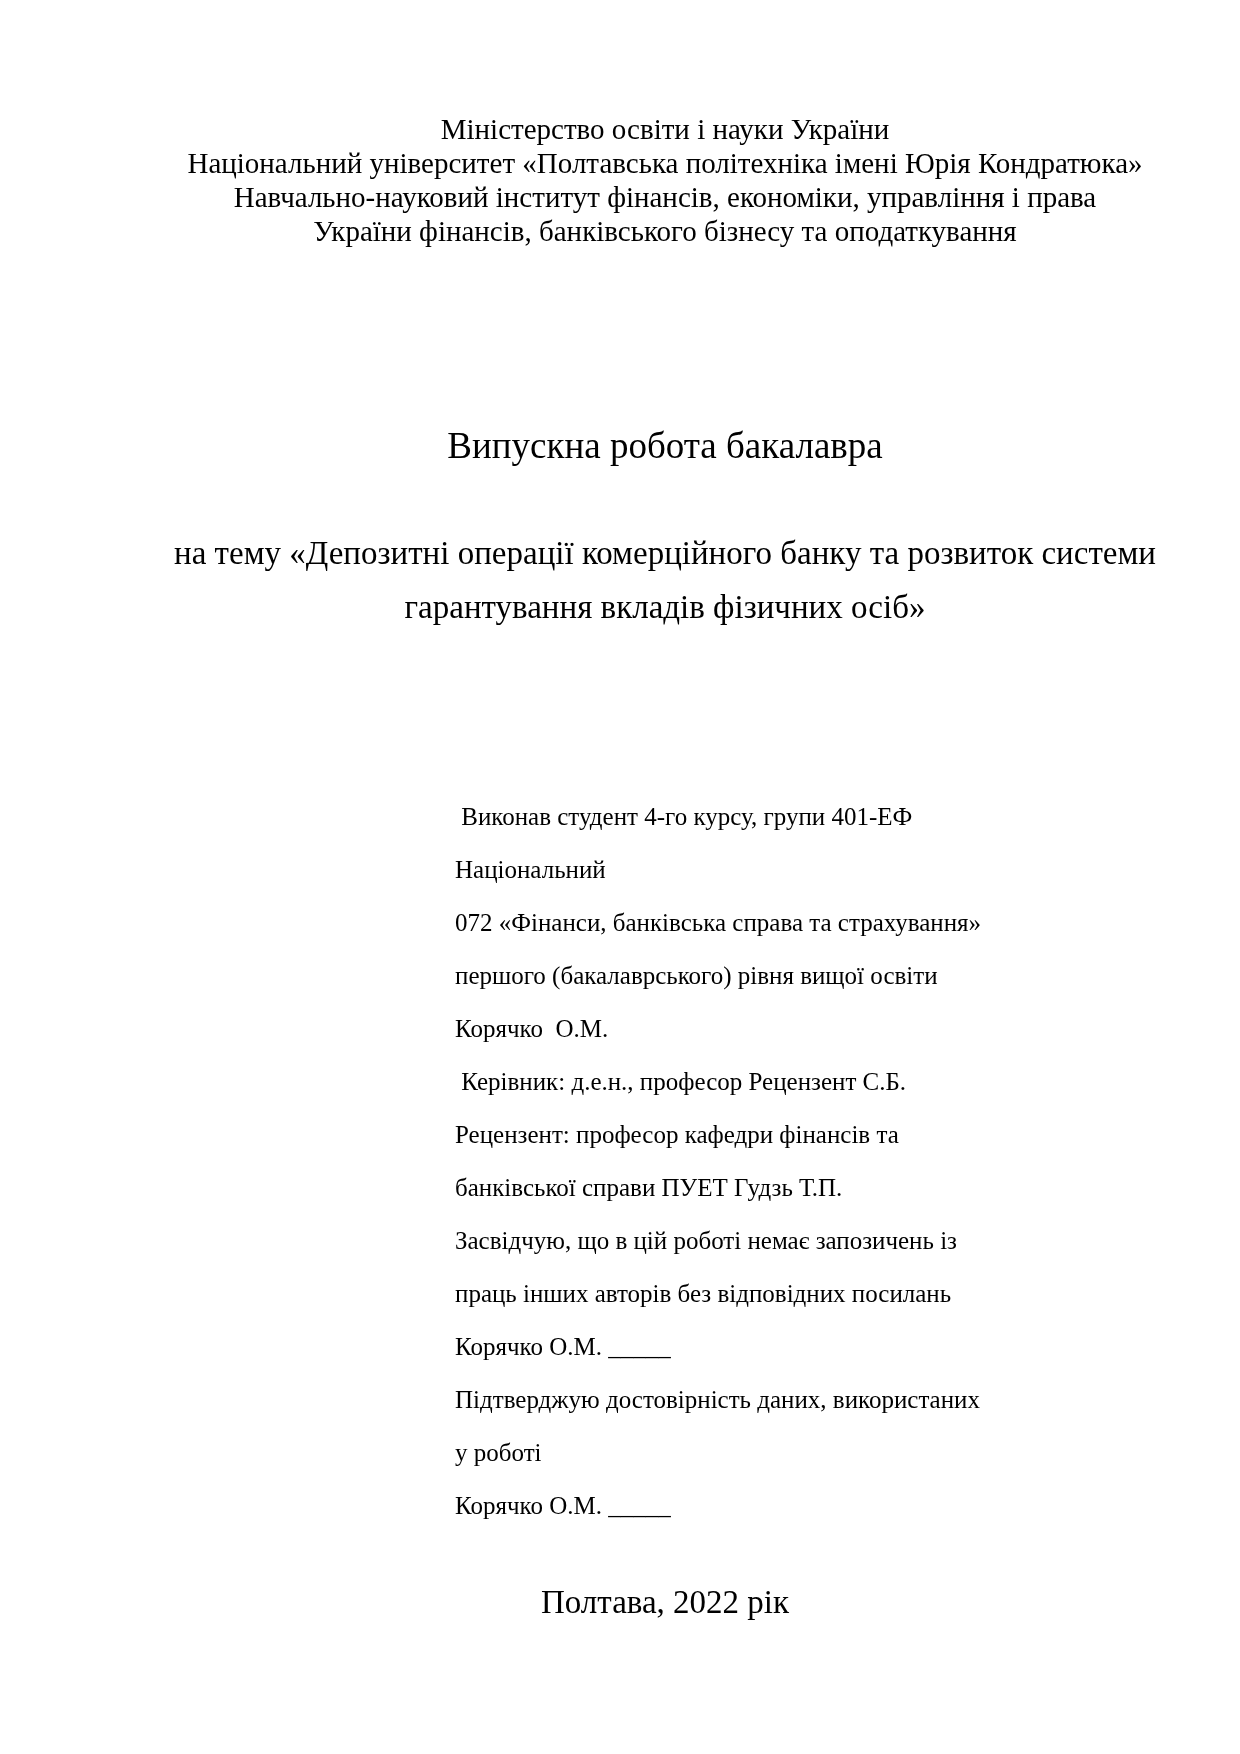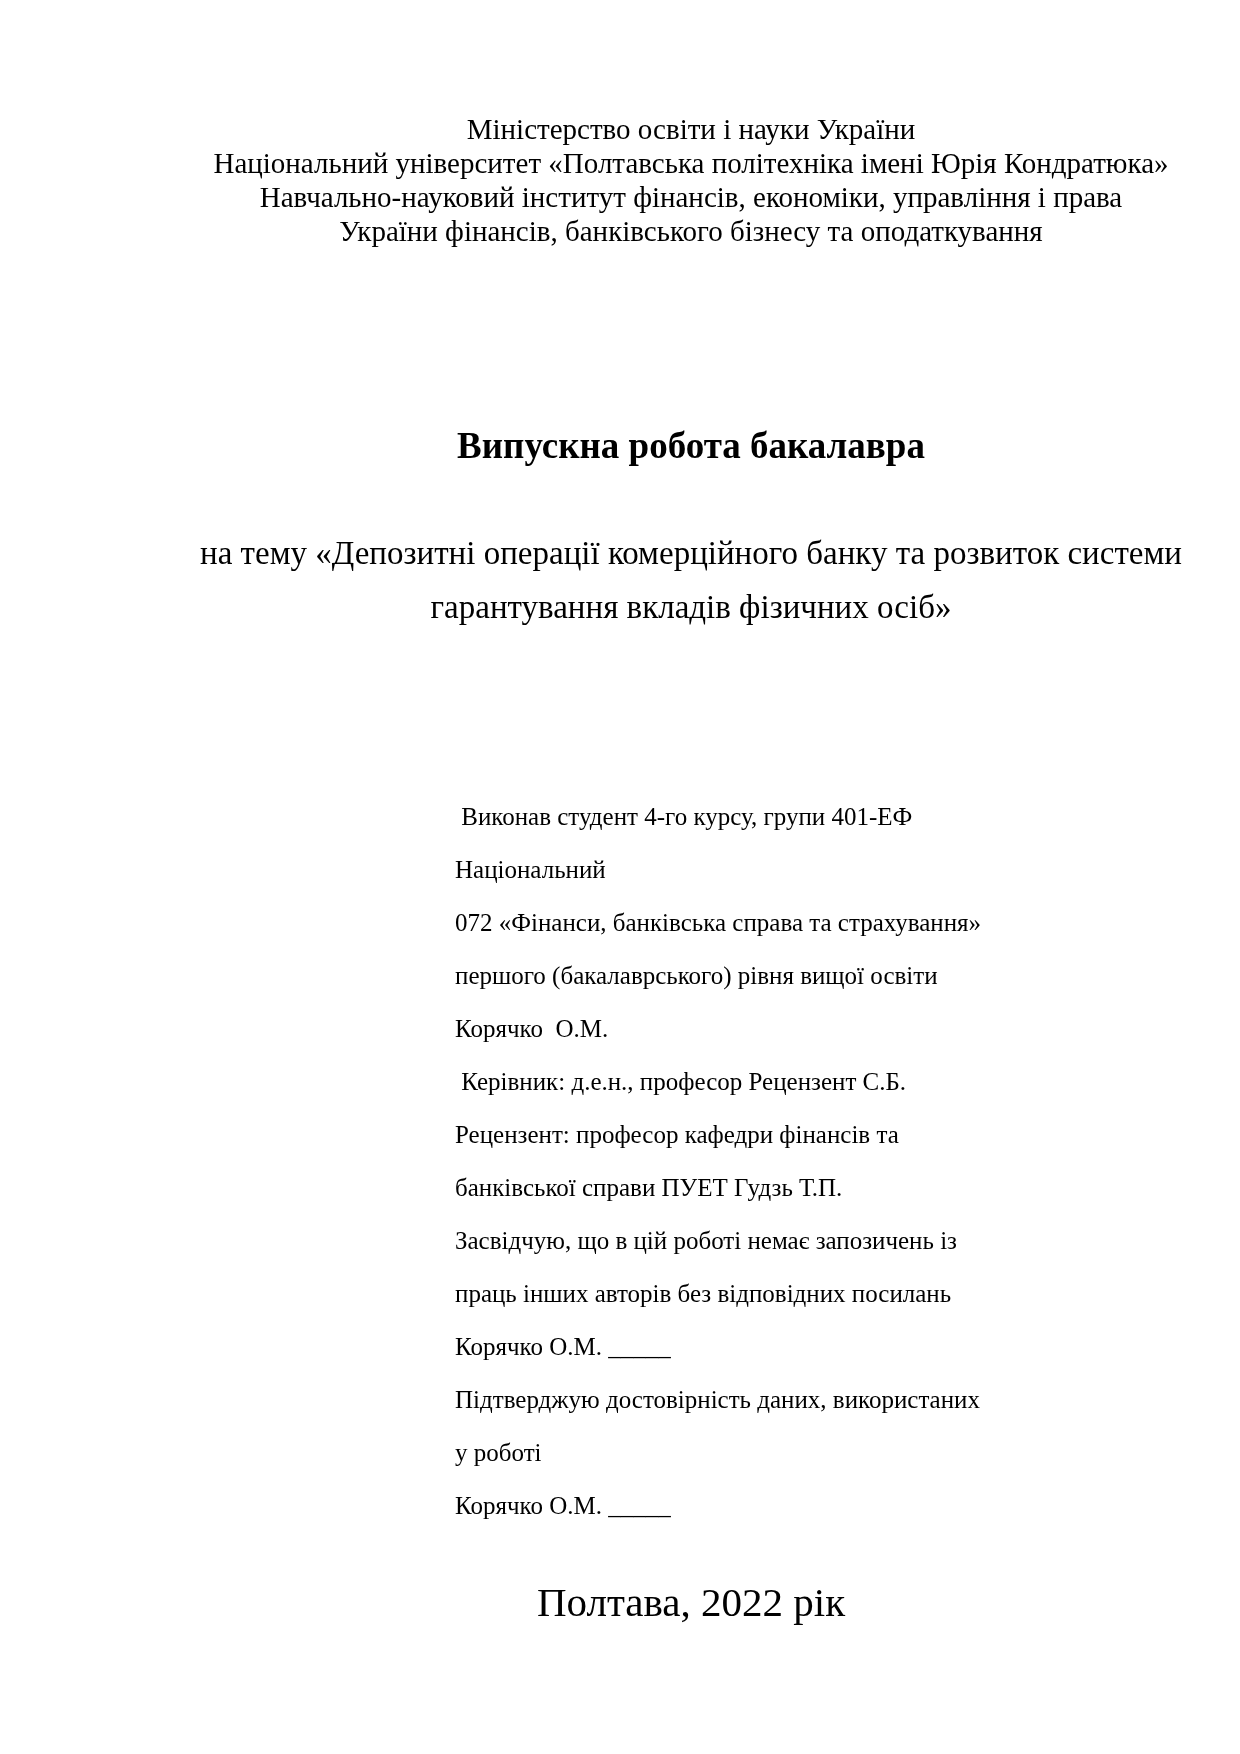--- a/index.html
+++ b/index.html
@@ -12,38 +12,38 @@
     width: 1240px;
     height: 1754px;
     background: #ffffff;
     color: #000000;
     font-family: "Liberation Serif", "DejaVu Serif", serif;
     overflow: hidden;
   }
   
   .col {
     position: absolute;
-    left: 189px;
+    left: 163px;
     width: 1004px;
   }
   .header-block {
     top: 112px;
     text-align: center;
     font-size: 29px;
     line-height: 34px;
   }
   .header-block .line {
     white-space: nowrap;
   }
   .title-block {
     top: 424px;
     text-align: center;
     font-size: 37px;
     line-height: 44px;
-    font-weight: bold;
+    font-weight: normal;
     white-space: nowrap;
   }
   .topic-block {
     top: 526px;
     text-align: center;
     font-size: 33px;
     line-height: 54px;
     font-weight: normal;
   }
   .topic-block .line {
@@ -56,21 +56,21 @@
     text-align: left;
     font-size: 25px;
     line-height: 53px;
   }
   .details-block .line {
     white-space: pre;
   }
   .footer-block {
     top: 1582px;
     text-align: center;
-    font-size: 41px;
+    font-size: 33px;
     line-height: 40px;
     white-space: nowrap;
   }
 </style>
 </head>
 <body>
 
 <div class="page">
 
   <div class="col header-block">

